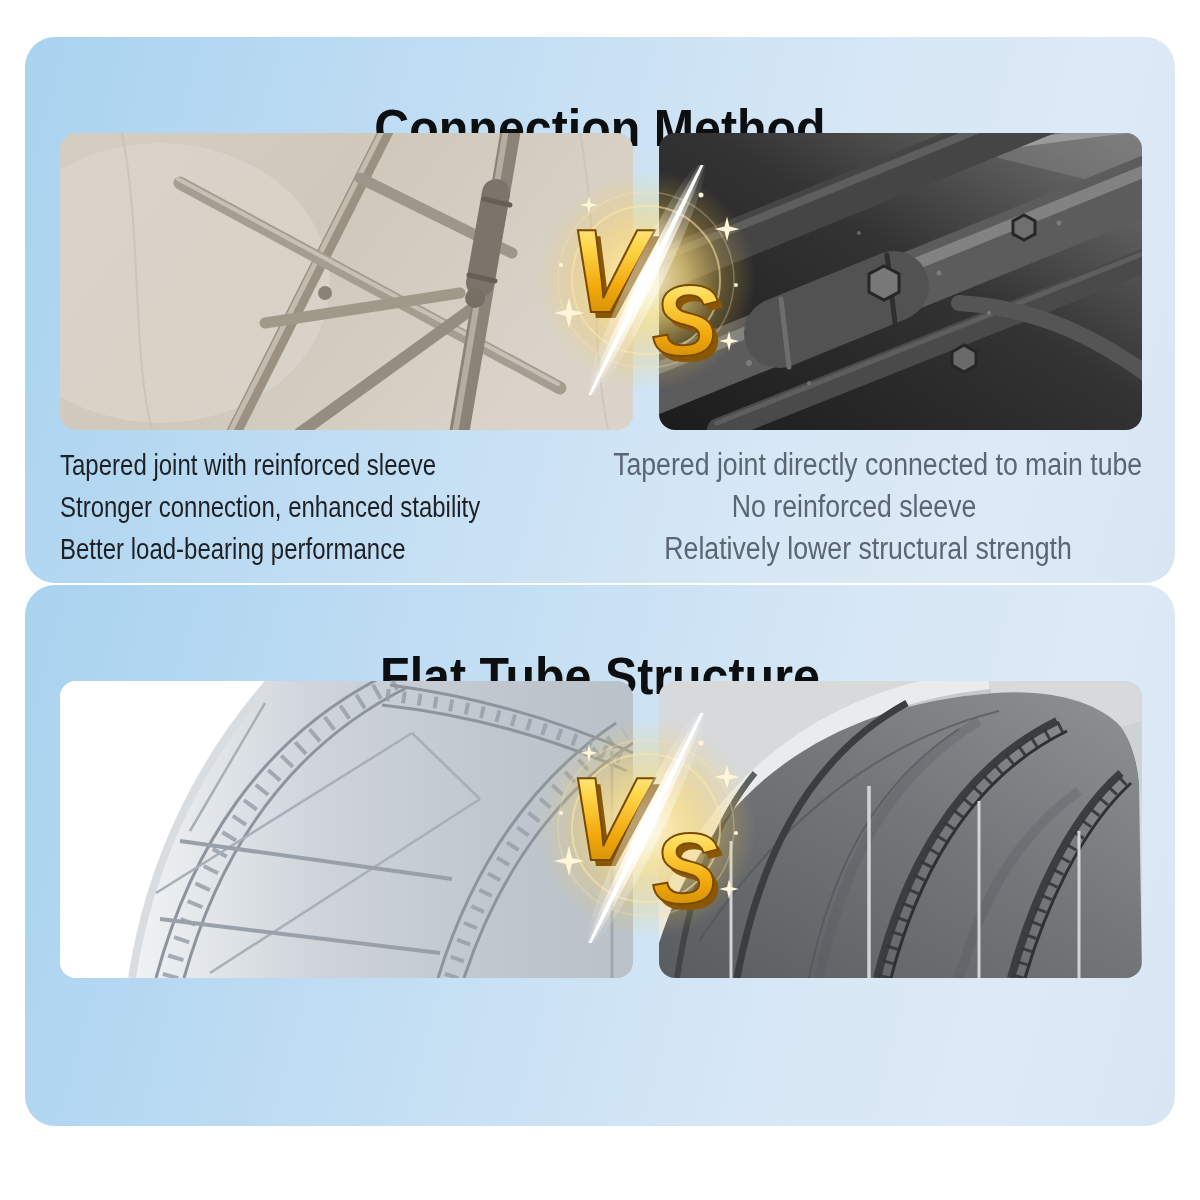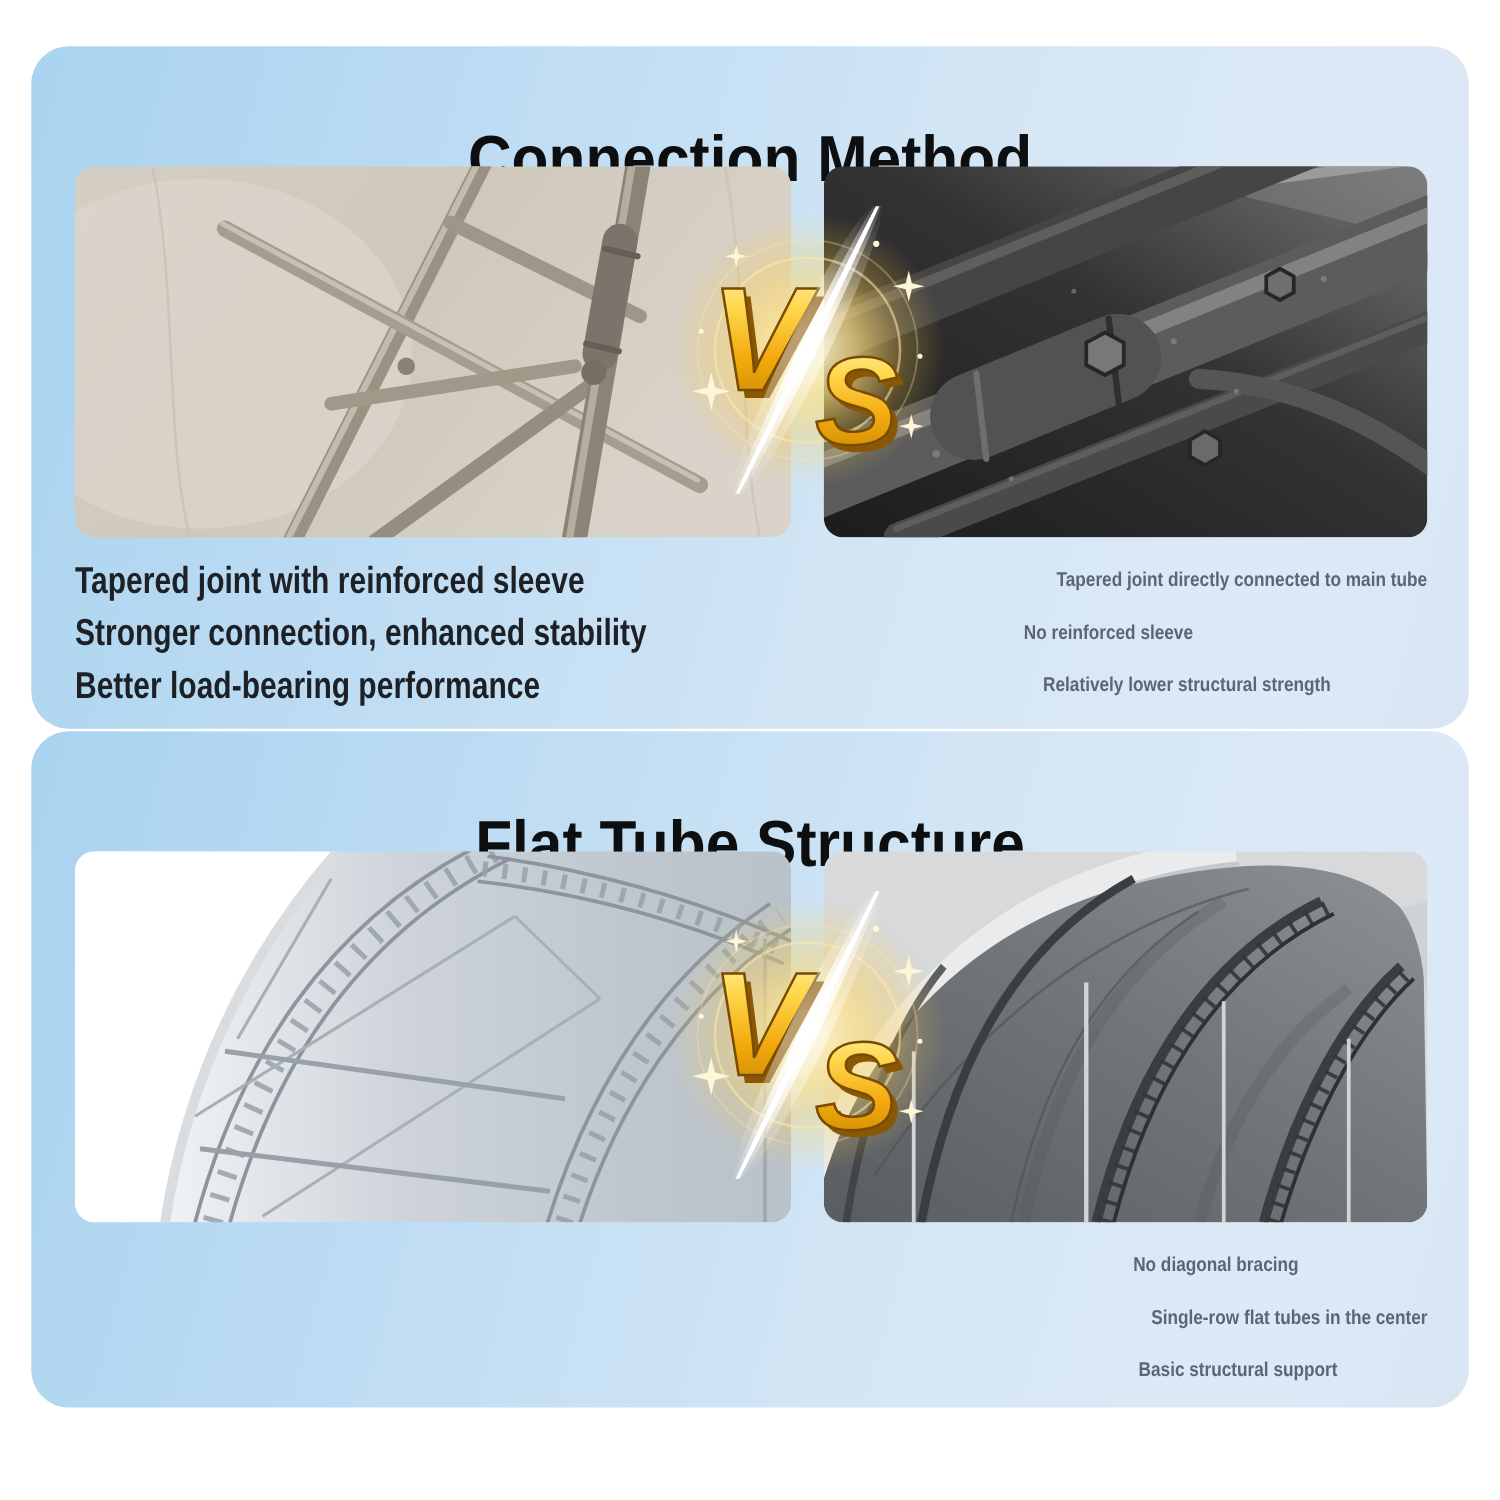--- a/index.html
+++ b/index.html
@@ -10,25 +10,25 @@
   .card.c1{top:37px;height:546px;}
   .card.c2{top:585px;height:541px;}
   .card-title{position:absolute;top:28px;left:0;right:0;text-align:center;
         font-size:52px;font-weight:bold;color:#0c0e10;letter-spacing:0;line-height:1.1;
         transform:scaleX(0.93);}
   .img{position:absolute;top:96px;height:297px;border-radius:16px;overflow:hidden;}
   .img svg{display:block;width:100%;height:100%;}
   .img.l{left:35px;width:573px;}
   .img.r{left:634px;width:483px;}
   .vs{position:absolute;left:506px;top:128px;width:230px;height:230px;pointer-events:none;}
-  .points{position:absolute;top:407px;display:flex;flex-direction:column;font-weight:bold;}
+  .points{position:absolute;top:407px;display:flex;flex-direction:column;}
   .points .pt{height:42px;line-height:42px;white-space:nowrap;}
   .points.pros{left:35px;align-items:flex-start;font-size:30px;color:#1d2126;}
   .points.pros .pt{transform:scaleX(0.80);transform-origin:left center;}
-  .points.cons{right:33px;align-items:flex-start;font-size:16px;color:#5a6673;}
+  .points.cons{right:33px;align-items:center;font-size:31px;color:#5a6673;}
   .points.cons .pt{transform:scaleX(0.86);transform-origin:right center;text-align:right;}
 </style>
 </head>
 <body>
 
 <div class="page">
 
   <section class="card c1">
     <h1 class="card-title">Connection Method</h1>
 
@@ -277,20 +277,15 @@
           <path transform="translate(196,64) scale(0.7)" d="M0 -18 L3.5 -3.5 L18 0 L3.5 3.5 L0 18 L-3.5 3.5 L-18 0 L-3.5 -3.5 Z"></path>
           <path transform="translate(198,176) scale(0.55)" d="M0 -18 L3.5 -3.5 L18 0 L3.5 3.5 L0 18 L-3.5 3.5 L-18 0 L-3.5 -3.5 Z"></path>
           <path transform="translate(58,40) scale(0.5)" d="M0 -18 L3.5 -3.5 L18 0 L3.5 3.5 L0 18 L-3.5 3.5 L-18 0 L-3.5 -3.5 Z"></path>
           <circle cx="170" cy="30" r="2.5"></circle>
             <circle cx="30" cy="100" r="2"></circle>
             <circle cx="205" cy="120" r="2"></circle>
         </g>
       </svg>
     </div>
 
-    <div class="points cons">
-      <div class="pt">No diagonal bracing</div>
-      <div class="pt">Single-row flat tubes in the center</div>
-      <div class="pt">Basic structural support</div>
-    </div>
   </section>
 
 </div>
 
 </body></html>

